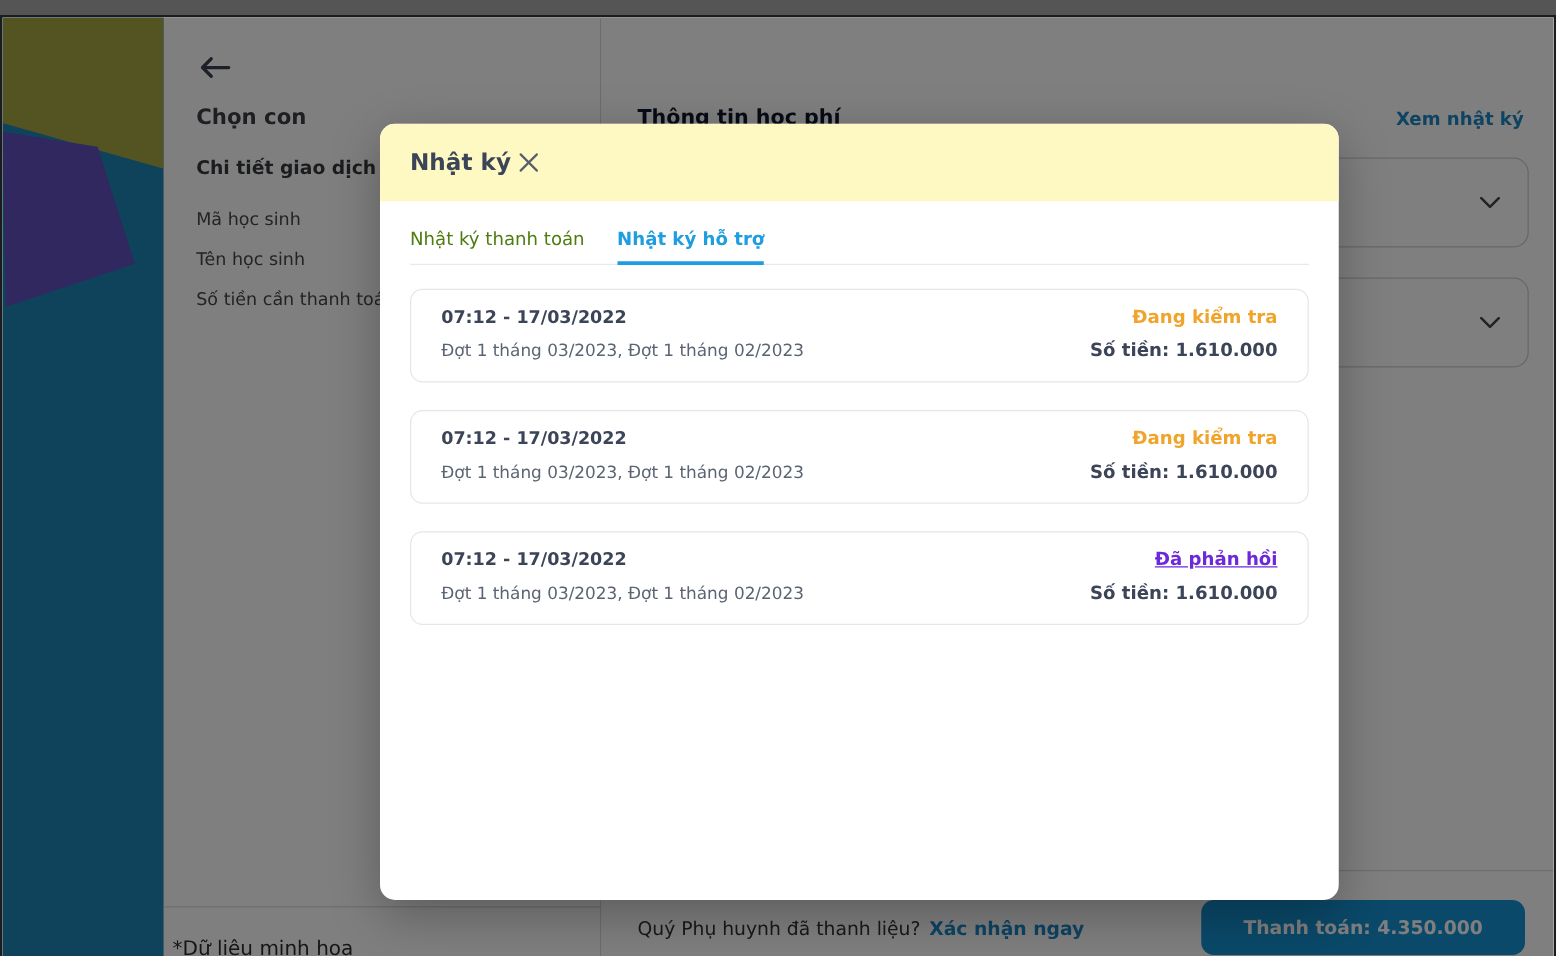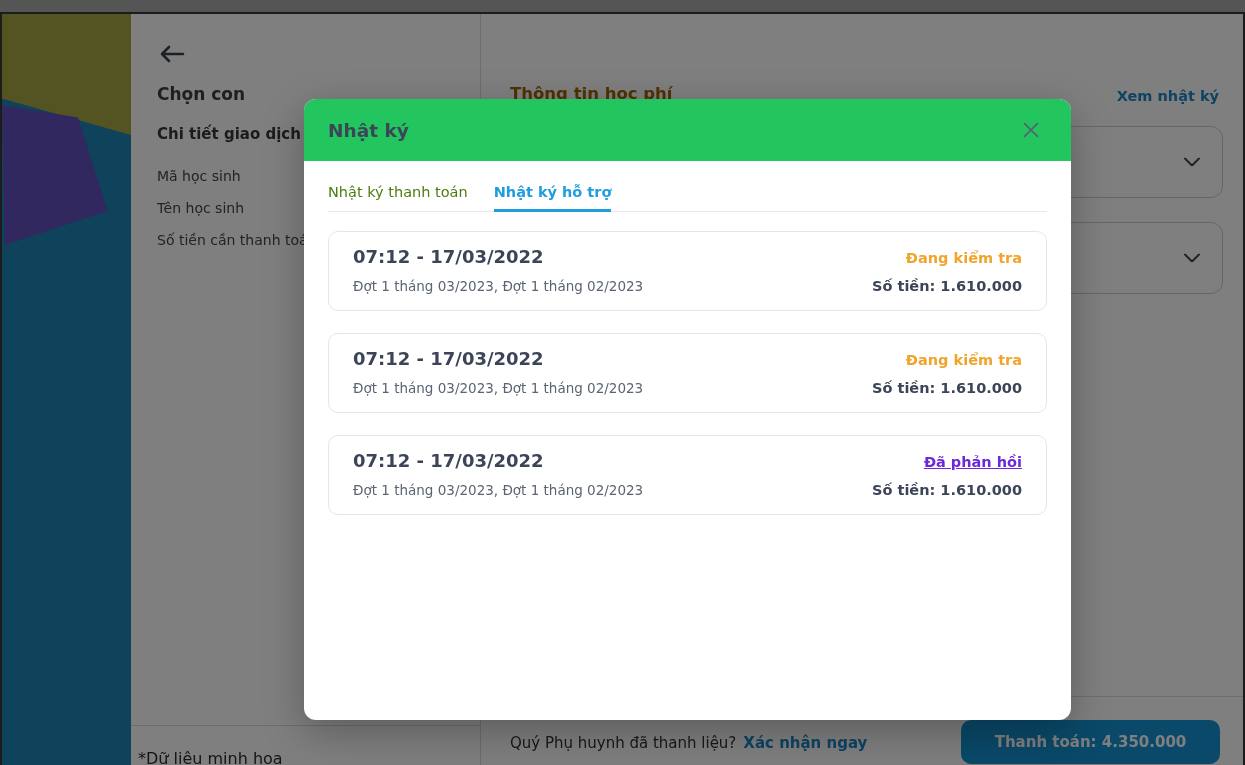--- a/index.html
+++ b/index.html
@@ -26,21 +26,21 @@
   .back-btn{ position:absolute; left:24px; top:24px; width:34px; height:32px;
     display:flex; align-items:center; justify-content:center; cursor:pointer; }
   .sb-title{ position:absolute; left:26px; top:70px; font-size:17px; font-weight:700; color:#3e3f46; }
   .sb-sub{ position:absolute; left:26px; top:111px; font-size:15px; font-weight:700; color:#37383d; }
   .sb-row{ position:absolute; left:26px; font-size:14px; color:#45474d; }
   .sb-row.r0{ top:154px; } .sb-row.r1{ top:186px; } .sb-row.r2{ top:218px; }
   .sb-footline{ position:absolute; left:0; right:0; top:711px; height:1px; background:#dadada; }
   .sb-note{ position:absolute; left:7px; top:735px; font-size:16px; color:#2d2d2d; }
 
   .main{ position:absolute; left:479px; top:0; right:0; height:100%; background:#fff; }
-  .main-title{ position:absolute; left:29px; top:70px; font-size:16.5px; font-weight:700; color:#a16207; }
+  .main-title{ position:absolute; left:29px; top:70px; font-size:16.5px; font-weight:700; color:#0f172a; }
   .journal-link{ position:absolute; right:24px; top:74px; font-size:14.5px; font-weight:600;
     color:#1d87c5; cursor:pointer; }
   .dropdown{ position:absolute; left:25px; width:717px; height:72px; background:#fff;
     border:1px solid #c9ced4; border-radius:12px; cursor:pointer; }
   .dropdown.d0{ top:112px; } .dropdown.d1{ top:208px; }
   .dd-chevron{ position:absolute; right:22px; top:50%; transform:translateY(-50%); }
 
   .bottom-divider{ position:absolute; left:0; right:0; top:682px; height:1px; background:#d9dcde; }
   .pay-question{ position:absolute; left:29px; top:720px; font-size:15px; color:#2f3237; }
   .confirm-link{ color:#1d87c5; font-weight:700; margin-left:7px; cursor:pointer; }
@@ -49,36 +49,36 @@
     font-size:15px; font-weight:600; font-family:inherit; cursor:pointer;
     display:flex; align-items:center; justify-content:center; }
 
   
   .overlay{ position:absolute; inset:0; background:rgba(0,0,0,0.5); z-index:5; }
 
   
   .modal{ position:absolute; left:302px; top:85px; width:767px; height:621px;
     background:#fff; border-radius:12px; overflow:hidden; z-index:10;
     box-shadow:0 12px 40px rgba(0,0,0,.28); }
-  .modal-header{ height:62px; background:#22c55e; display:flex; align-items:center;
-    justify-content:space-between; padding:0 26px 0 24px; }
+  .modal-header{ height:62px; background:#fef9c3; display:flex; align-items:center;
+    padding:0 26px 0 24px; }
   .modal-title{ font-size:18.5px; font-weight:700; color:#3c4458; }
   .modal-close{ width:28px; height:28px; display:flex; align-items:center; justify-content:center;
     cursor:pointer; }
 
   .tabs{ display:flex; gap:26px; margin:0 24px; padding-top:23px; border-bottom:1px solid #e7e9ec; }
   .tab{ padding-bottom:9px; margin-bottom:-1px; font-size:14.5px; color:#4d7c0f;
     border-bottom:3px solid transparent; cursor:pointer; white-space:nowrap; }
   .tab.active{ color:#1e9de0; font-weight:700; border-bottom-color:#1e9de0; }
 
   .entries{ padding:19px 24px 0; display:flex; flex-direction:column; gap:22px; }
   .entry-card{ border:1px solid #e3e6ea; border-radius:10px; background:#fff;
     padding:14px 24px 16px; display:flex; flex-direction:column; gap:11px; }
   .entry-row{ display:flex; justify-content:space-between; align-items:baseline; }
-  .entry-time{ font-size:18px; font-weight:700; color:#3c4458; }
+  .entry-time{ font-size:14px; font-weight:700; color:#3c4458; }
   .entry-status{ font-size:14.5px; font-weight:700; }
   .entry-status[data-status="pending"]{ color:#f0a42c; }
   .entry-status[data-status="replied"]{ color:#6d28d9;text-decoration:underline; }
   .entry-periods{ font-size:13.5px; color:#5b6472; }
   .entry-amount{ font-size:14.5px; font-weight:700; color:#3c4458; }
 
   svg{ display:block; }
 </style>
 </head>
 <body>

